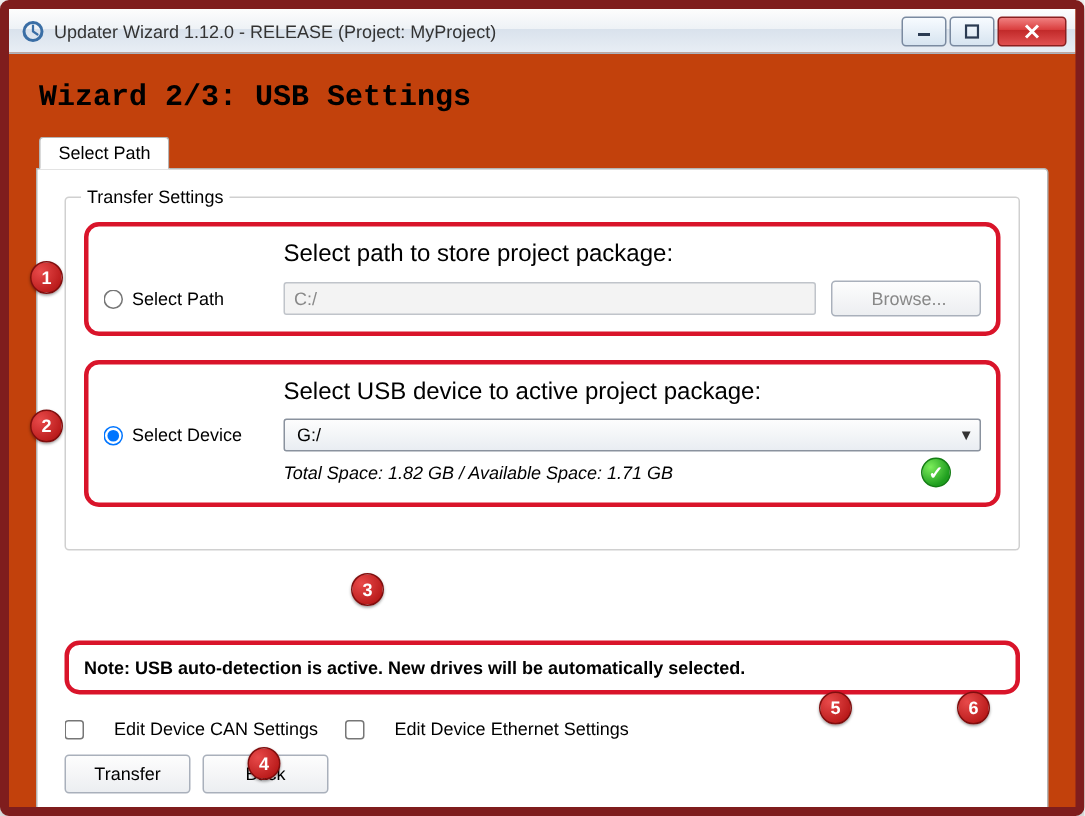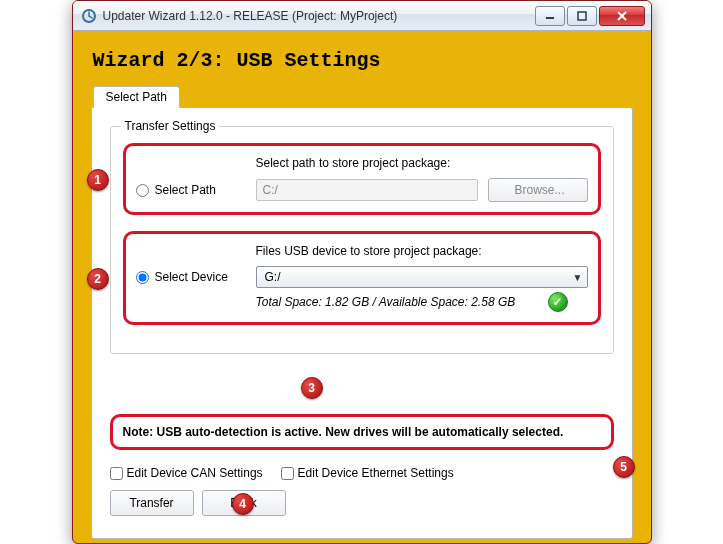--- a/index.html
+++ b/index.html
@@ -4,27 +4,27 @@
 <style>
   * { box-sizing: border-box; }
   body {
     margin: 0;
     font-family: "Segoe UI", Tahoma, sans-serif;
     font-size: 12px;
     background: #fff;
     color: #000;
   }
   .window {
-    width: 580px;
+    width: 723px;
     height: 544px;
-    border: 1px solid #7f1d1d;
+    border: 6px solid #7f1d1d;
     border-radius: 6px;
     overflow: hidden;
     position: relative;
-    background: #eab308;
+    background: #c2410c;
     box-shadow: 0 4px 16px rgba(0,0,0,.4);
     margin: 0 auto;
   }
   
   .titlebar {
     height: 30px;
     background: linear-gradient(to bottom, #fdfdfd 0%, #eef2f6 45%, #d9e2ec 46%, #e8eef5 100%);
     border-bottom: 1px solid #aab4c0;
     display: flex;
     align-items: center;
@@ -129,21 +129,21 @@
   
   .opt-row {
     display: grid;
     grid-template-columns: 110px 1fr 100px;
     column-gap: 10px;
     align-items: center;
   }
   .opt-label { display: flex; align-items: center; gap: 6px; }
   .subhead {
     grid-column: 2 / span 2;
-    font-size: 12px;
+    font-size: 16px;
     margin-bottom: 4px;
   }
   .stack { display: grid; grid-template-columns: 110px 1fr 40px; column-gap: 10px; row-gap: 4px; align-items: center; }
   .stack .subhead { grid-column: 2 / span 2; }
   input[type=text].path {
     width: 100%;
     height: 22px;
     border: 1px solid #c0c4ca;
     border-radius: 2px;
     background: #f3f3f3;
@@ -192,21 +192,21 @@
   }
   .note-text { font-weight: bold; font-size: 12px; }
   
   .bottom-row1 {
     display: flex;
     gap: 18px;
     align-items: center;
     margin-top: 8px;
     font-size: 12px;
   }
-  .bottom-row1 label { display: flex; align-items: flex-end; gap: 4px; }
+  .bottom-row1 label { display: flex; align-items: flex-end; gap: 20px; }
   .bottom-row2 {
     display: flex;
     align-items: center;
     justify-content: space-between;
     margin-top: 10px;
   }
   .bottom-row2 .right { display: flex; gap: 8px; }
   .bottom-row2 .btn { width: 84px; height: 26px; }
   .bottom-row2 .edit-user { width: 120px; height: 26px; }
   
@@ -282,31 +282,31 @@
               <span>Select Path</span>
             </label>
             <input type="text" class="path" disabled="" value="C:/" style="">
             <button class="btn" disabled="">Browse...</button>
           </div>
         </div>
 
         <div class="annot-box" id="box2">
           <div class="stack">
             <div></div>
-            <div class="subhead">Files USB device to store project package:</div>
+            <div class="subhead">Select USB device to active project package:</div>
             <label class="opt-label" style="grid-column:1;">
               <input type="radio" name="mode" checked="" style="">
               <span>Select Device</span>
             </label>
             <div class="combo" style="grid-column:2 / span 2;">
               <span>G:/</span>
               <span class="arrow">▼</span>
             </div>
             <div></div>
-            <div class="space-line">Total Space: 1.82 GB  /  Available Space: 2.58 GB</div>
+            <div class="space-line">Total Space: 1.82 GB  /  Available Space: 1.71 GB</div>
             <div class="ok-icon">✓</div>
           </div>
         </div>
 
       </div>
 
       <div style="height:48px;"></div>
       <div class="annot-box note-box" id="box3">
         <span class="note-text">Note: USB auto-detection is active. New drives will be automatically selected.</span>
       </div>

